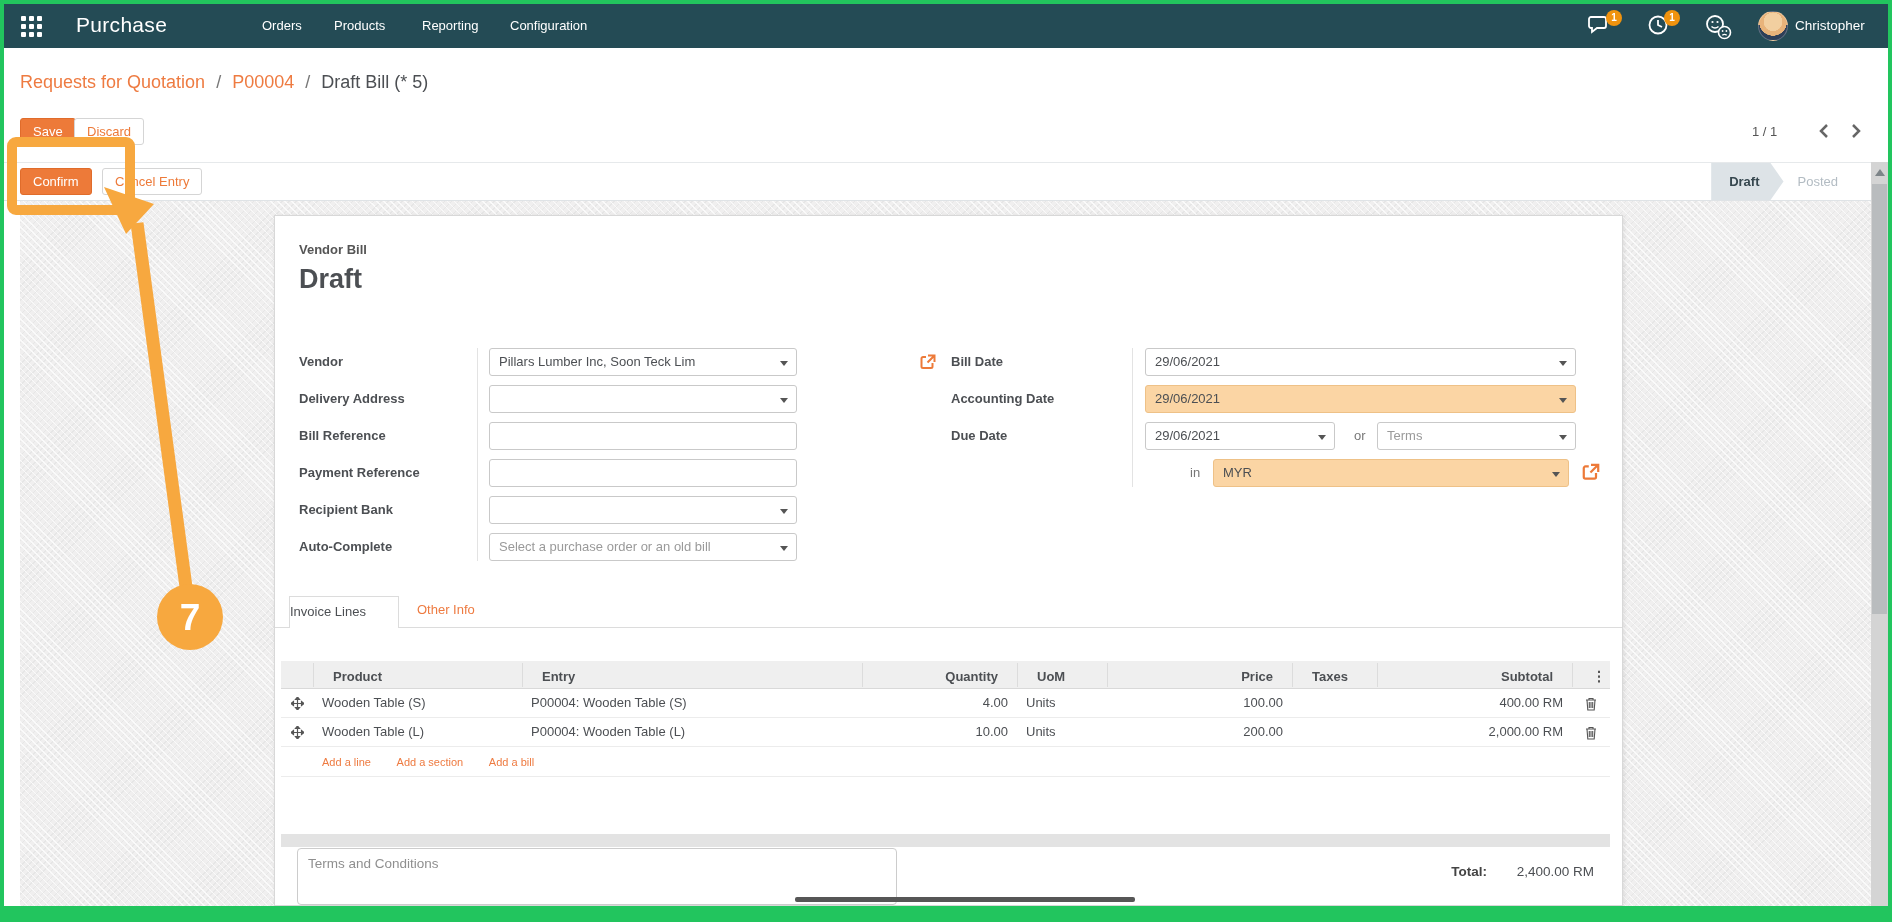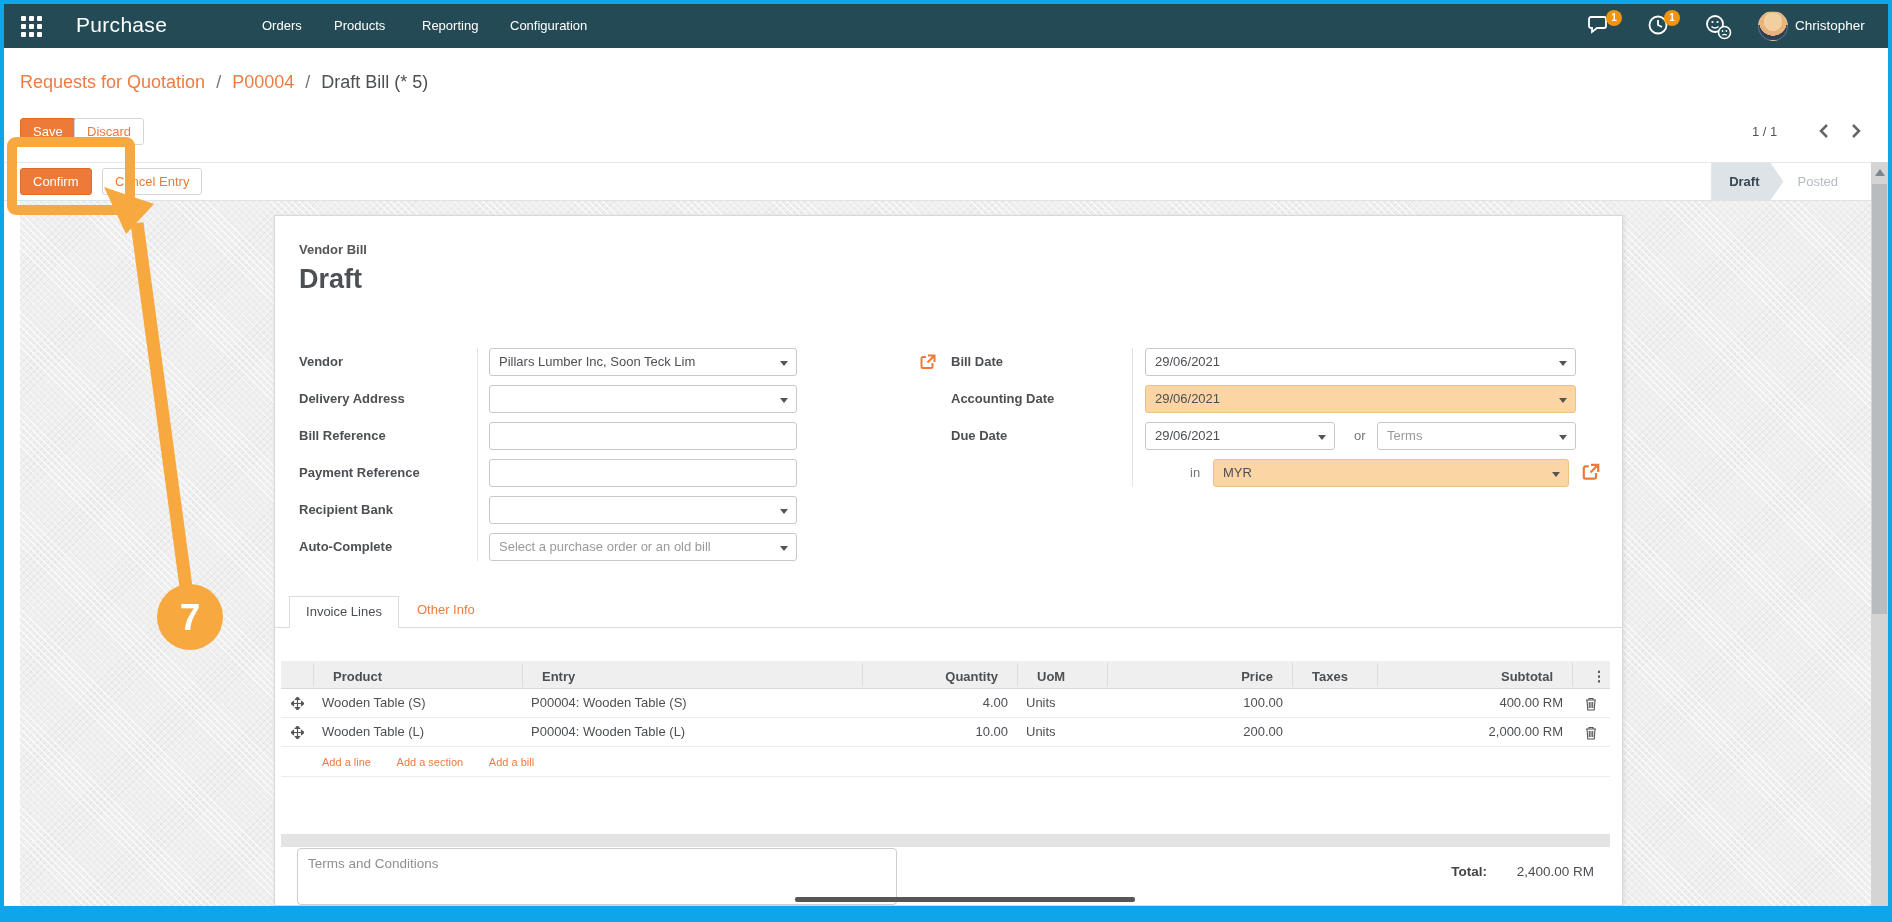--- a/index.html
+++ b/index.html
@@ -1,17 +1,17 @@
 <!DOCTYPE html>
 <html><head>
 <meta charset="utf-8">
 <style>
   * { margin:0; padding:0; box-sizing:border-box; }
   body { width:1892px; height:922px; font-family:"Liberation Sans", sans-serif; color:#4c4f53; background:#fff; }
-  .frame { position:relative; width:1892px; height:922px; background:#0ea5e9; padding:4px 4px 16px 4px; }
+  .frame { position:relative; width:1892px; height:922px; background:#22c55e; padding:4px 4px 16px 4px; }
   .screen { position:relative; width:1884px; height:902px; background:#fff; overflow:hidden; }
   .abs { position:absolute; }
 
   
   .navbar { position:absolute; left:0; top:0; width:1884px; height:44px; background:#244b55; color:#fff; }
   .nav-app { position:absolute; left:72px; top:9px; font-size:21px; font-weight:400; letter-spacing:.3px; }
   .nav-item { position:absolute; top:14px; font-size:13px; color:#fff; cursor:pointer; }
   .grid-icon { position:absolute; left:17px; top:12px; width:22px; height:22px; }
   .grid-icon div { position:absolute; width:5px; height:5px; background:#fff; border-radius:1px; }
   .nav-ico { position:absolute; top:10px; width:26px; height:24px; }
@@ -55,21 +55,21 @@
   .o-input, .o-select { position:absolute; height:28px; border:1px solid #c9c9c9; border-radius:3px; background:#fff; font-size:13px; color:#4c4f53; line-height:26px; padding:0 22px 0 9px; }
   .o-input { padding-right:9px; }
   input.o-input { outline:none; font-family:"Liberation Sans",sans-serif; }
   .o-select .caret { position:absolute; right:8px; top:12px; width:0; height:0; border-left:4px solid transparent; border-right:4px solid transparent; border-top:5px solid #555; }
   .hl { background:#fbd5a4; border-color:#eec187; }
   .ph { color:#9a9a9a; }
   .ext-link { display:inline-block; }
 
   
   .tab-underline { position:absolute; left:0; top:411px; width:100%; border-top:1px solid #dcdcdc; }
-  .tab-active { position:absolute; left:14px; top:380px; width:110px; height:32px; background:#fff; border:1px solid #dcdcdc; border-bottom:none; font-size:13px; color:#4c4f53; text-align:center; line-height:30px; z-index:2; cursor:pointer; }
+  .tab-active { position:absolute; left:14px; top:380px; width:110px; height:32px; background:#fff; border:1px solid #dcdcdc; border-bottom:none; font-size:13px; color:#4c4f53; line-height:30px; z-index:2; cursor:pointer; }
   .tab-inactive { position:absolute; left:142px; top:386px; font-size:13px; color:#ee7b41; cursor:pointer; }
 
   
   .itable { position:absolute; left:6px; top:445px; width:1329px; font-size:13px; }
   .trow { display:grid; grid-template-columns:32px 209px 340px 155px 90px 185px 85px 195px 38px; align-items:center; }
   .thead { background:#efefef; height:28px; font-weight:bold; color:#4c4f53; border-bottom:1px solid #d9d9d9; }
   .thead > div { height:24px; line-height:27px; padding:0 19px; }
   .thead > div + div { border-left:1px solid #dcdcdc; }
   .tbody-row { height:29px; background:#fff; border-bottom:1px solid #ececec; }
   .tbody-row > div { padding:0 9px; height:29px; line-height:28px; overflow:hidden; white-space:nowrap; }

